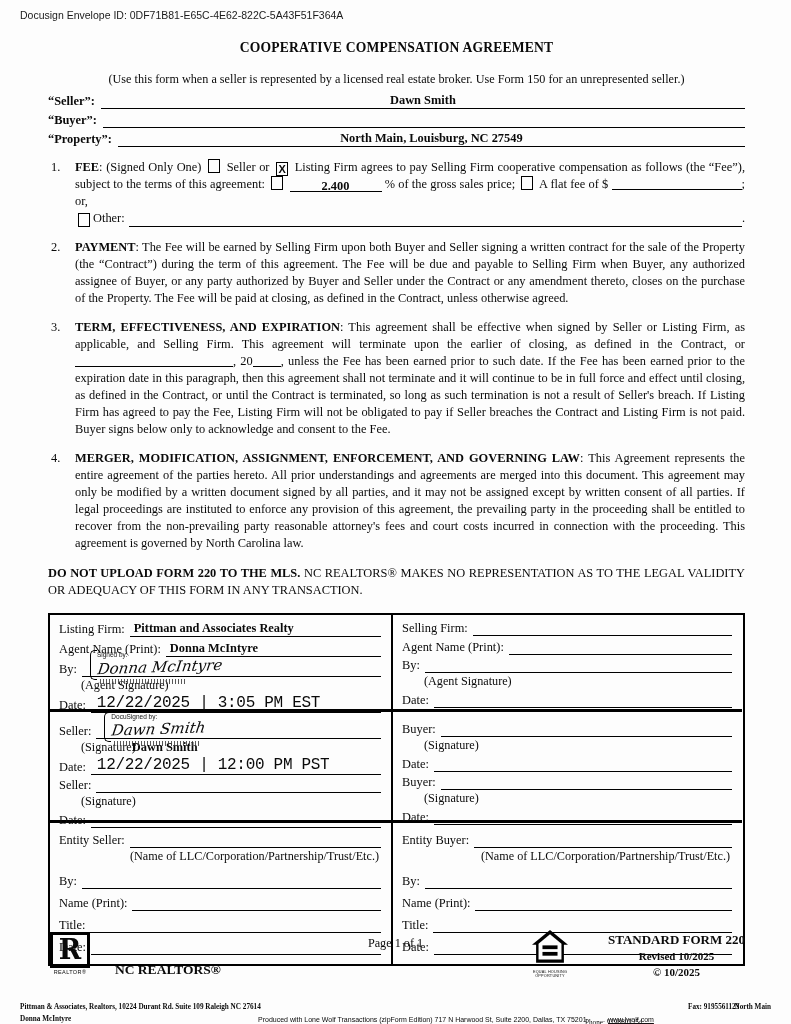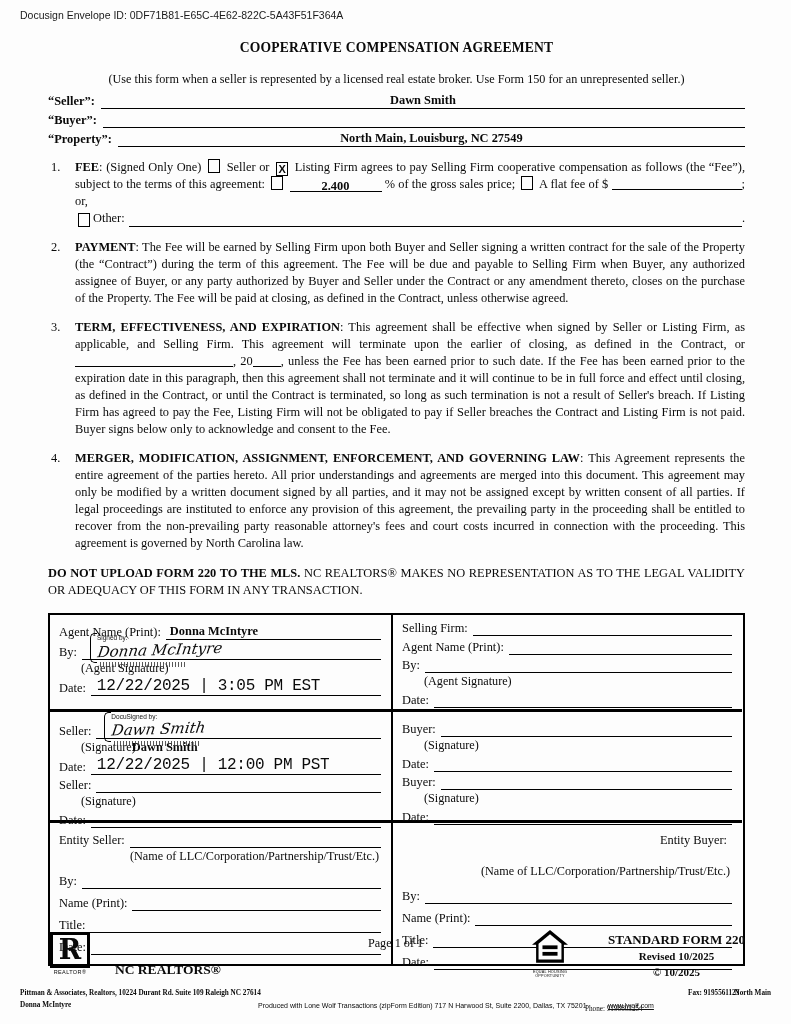--- a/index.html
+++ b/index.html
@@ -98,21 +98,21 @@
     width:34px;height:30px;border:3.5px solid #000;margin:0 auto;
     font-family:"DejaVu Serif",serif;font-weight:bold;font-size:27px;line-height:29px;
   }
   .f-rcap{font-family:"Liberation Sans",sans-serif;font-size:5.5px;letter-spacing:.4px;margin-top:1px;}
   .f-nc{position:absolute;left:115px;top:32px;font-weight:bold;font-size:13.5px;}
   .f-eh{position:absolute;left:528px;top:0;width:44px;text-align:center;}
   .f-ehcap{font-family:"Liberation Sans",sans-serif;font-size:3.8px;letter-spacing:.2px;margin-top:0;}
   .f-std{position:absolute;right:46px;top:2px;text-align:center;font-weight:bold;line-height:16px;}
   .f-std .l1{font-size:13px;}
   .f-std .l2,.f-std .l3{font-size:11px;}
-  .fineprint{position:absolute;left:20px;right:20px;top:58px;font-size:7.2px;font-weight:bold;line-height:11px;}
+  .fineprint{position:absolute;left:20px;right:20px;top:72px;font-size:7.2px;font-weight:bold;line-height:11px;}
   .fp-row1{display:flex;}
   .fp-firm{flex:none;}
   .fp-phone{position:absolute;left:565px;top:0;font-weight:normal;margin-top:16px;}
   .fp-fax{position:absolute;left:668px;top:0;font-weight:bold;}
   .fp-ref{position:absolute;right:0;top:0;font-weight:bold;}
   .fp-row2{position:relative;margin-top:1px;height:11px;}
   .fp-agent{position:absolute;left:0;top:0;font-weight:bold;}
   .fp-produced{position:absolute;left:238px;top:0;font-family:"Liberation Sans",sans-serif;font-weight:normal;font-size:7px;}
   .fp-link{position:absolute;left:588px;top:0;font-family:"Liberation Sans",sans-serif;font-weight:normal;font-size:7px;text-decoration:underline;color:#111;}
 </style>
@@ -186,20 +186,24 @@
       </div>
     </div>
 
     <div class="mls">
       <span class="hd">DO NOT UPLOAD FORM 220 TO THE MLS.</span><span> NC REALTORS®  MAKES NO REPRESENTATION AS TO THE LEGAL VALIDITY OR ADEQUACY OF THIS FORM IN ANY TRANSACTION.</span>
     </div>
 
     <div class="sigtable">
 
       <div class="cell lft rb">
+        <div class="fline" style="margin-top:0;">
+          <span class="flabel">Listing Firm:</span>
+          <span class="ffill fval">Pittman and Associates Realty</span>
+        </div>
         <div class="fline">
           <span class="flabel">Agent Name (Print):</span>
           <span class="ffill fval">Donna McIntyre</span>
         </div>
         <div class="fline">
           <span class="flabel">By:</span>
           <span class="ffill">
             <span class="ds">
               <span class="ds-tag">Signed by:</span>
               <span class="ds-name">Donna McIntyre</span>
@@ -303,21 +307,21 @@
           <span class="flabel">Title:</span>
           <span class="ffill"></span>
         </div>
         <div class="fline" style="margin-top:6px;">
           <span class="flabel">Date:</span>
           <span class="ffill"></span>
         </div>
       </div>
 
       <div class="cell">
-        <div class="fline" style="margin-top:4px;flex-direction:column;">
+        <div class="fline" style="margin-top:4px;">
           <span class="flabel">Entity Buyer:</span>
           <span class="ffill"></span>
         </div>
         <div class="caption-right">(Name of LLC/Corporation/Partnership/Trust/Etc.)</div>
         <div class="fline" style="margin-top:9px;">
           <span class="flabel">By:</span>
           <span class="ffill"></span>
         </div>
         <div class="fline" style="margin-top:6px;">
           <span class="flabel">Name (Print):</span>

